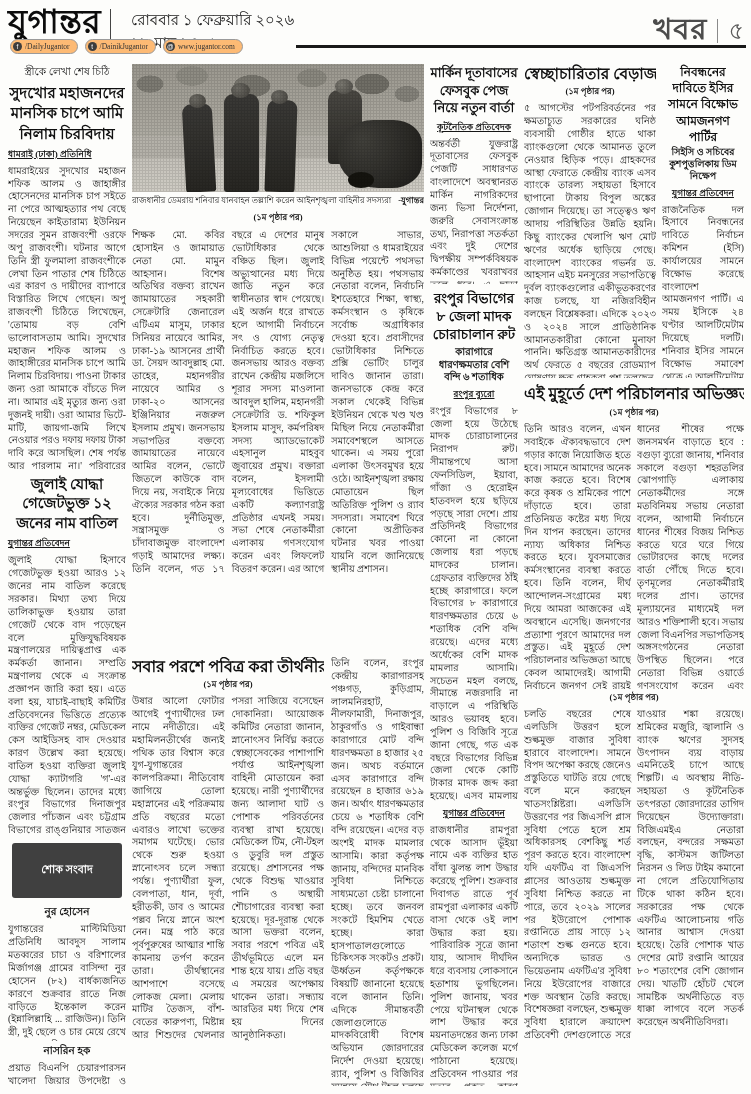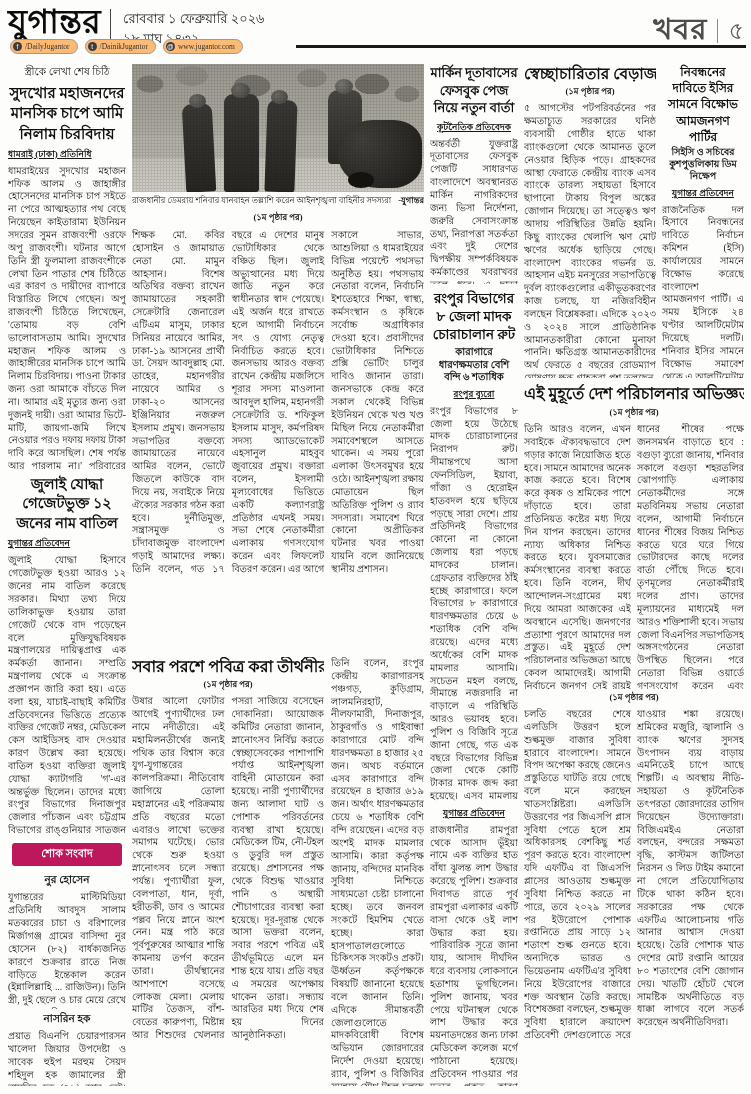--- a/index.html
+++ b/index.html
@@ -3,21 +3,21 @@
 <meta charset="utf-8">
 <style>
   html,body{margin:0;padding:0;background:#e8e8e8;}
   body{width:751px;height:1094px;overflow:hidden;font-family:"Liberation Serif",serif;color:#161616;background:#fdfdfb;}
   .page{box-sizing:border-box;width:751px;height:1094px;padding:6px 5px 4px 8px;position:relative;}
 
   
   .masthead{position:relative;height:50px;}
   .brand{display:flex;align-items:flex-start;}
   .logo{font-size:33px;font-weight:bold;letter-spacing:.5px;line-height:1;color:#0c0c0c;}
-  .dates{border-left:1.5px solid #444;margin-left:9px;padding-left:12px;font-size:13px;line-height:1.5;color:#222;margin-top:3px;}
+  .dates{border-left:1.5px solid #444;margin-left:9px;padding-left:20px;font-size:15px;line-height:1.5;color:#222;margin-top:3px;}
   .badges{position:absolute;left:2px;top:33px;display:flex;gap:7px;}
   .badge{display:flex;align-items:center;gap:3px;border:1px solid #9a9a9a;border-radius:8px;padding:0 7px 0 2px;font-size:7.5px;color:#333;background:#fdba74;height:13px;}
   .bicon{width:9px;height:9px;border-radius:50%;background:#3d3d3d;color:#fff;font-size:6.5px;line-height:9px;text-align:center;font-family:"Liberation Sans",sans-serif;}
   .mast-rule{position:absolute;left:288px;right:0;top:39px;height:3px;background:#191919;}
   .section-box{position:absolute;right:2px;top:0;display:flex;align-items:baseline;}
   .section-name{font-size:29px;font-weight:bold;color:#4c4c4c;letter-spacing:1px;}
   .pagenum{font-size:24px;color:#5a5a5a;border-left:1.5px solid #8a8a8a;margin-left:10px;padding-left:10px;line-height:1;}
 
   
   .content{display:flex;gap:6px;margin-top:8px;height:1022px;}
@@ -32,21 +32,21 @@
   .byline.center{text-align:center;}
   .contd{text-align:center;font-weight:bold;font-size:8.5px;margin:2px 0 3px;}
   .body{font-size:9.6px;line-height:1.34;text-align:justify;overflow:hidden;word-break:break-word;}
   .subhead{font-weight:bold;text-align:center;font-size:10px;line-height:1.25;margin-top:2px;}
 
   
   .hl-a1{font-size:15px;line-height:1.35;}
   .bodyA1{height:304px;}
   .hl-a2{font-size:14.5px;line-height:1.35;margin-top:6px;}
   .bodyA2{height:282px;}
-  .shok-bar{background:#be185d;color:#fff;text-align:center;font-weight:bold;font-size:11px;border-radius:3px;padding:2px 0;margin:7px 4px 4px;}
+  .shok-bar{background:#404040;color:#fff;text-align:center;font-weight:bold;font-size:11px;border-radius:3px;padding:18px 0;margin:7px 4px 4px;}
   .obit-name{text-align:center;font-weight:bold;font-size:10.5px;margin:2px 0;}
   .obit1{height:118px;}
   .obit2{flex:1;min-height:0;}
 
   
   .photo{position:relative;height:128px;background:#b4b1a9;overflow:hidden;}
   .ph-foliage{position:absolute;left:0;right:0;top:0;height:72px;background:
     radial-gradient(22px 14px at 18px 20px,#7d7b73 0 60%,transparent 62%),
     radial-gradient(26px 16px at 60px 12px,#8e8c83 0 60%,transparent 62%),
     radial-gradient(30px 18px at 120px 22px,#77756d 0 60%,transparent 62%),

